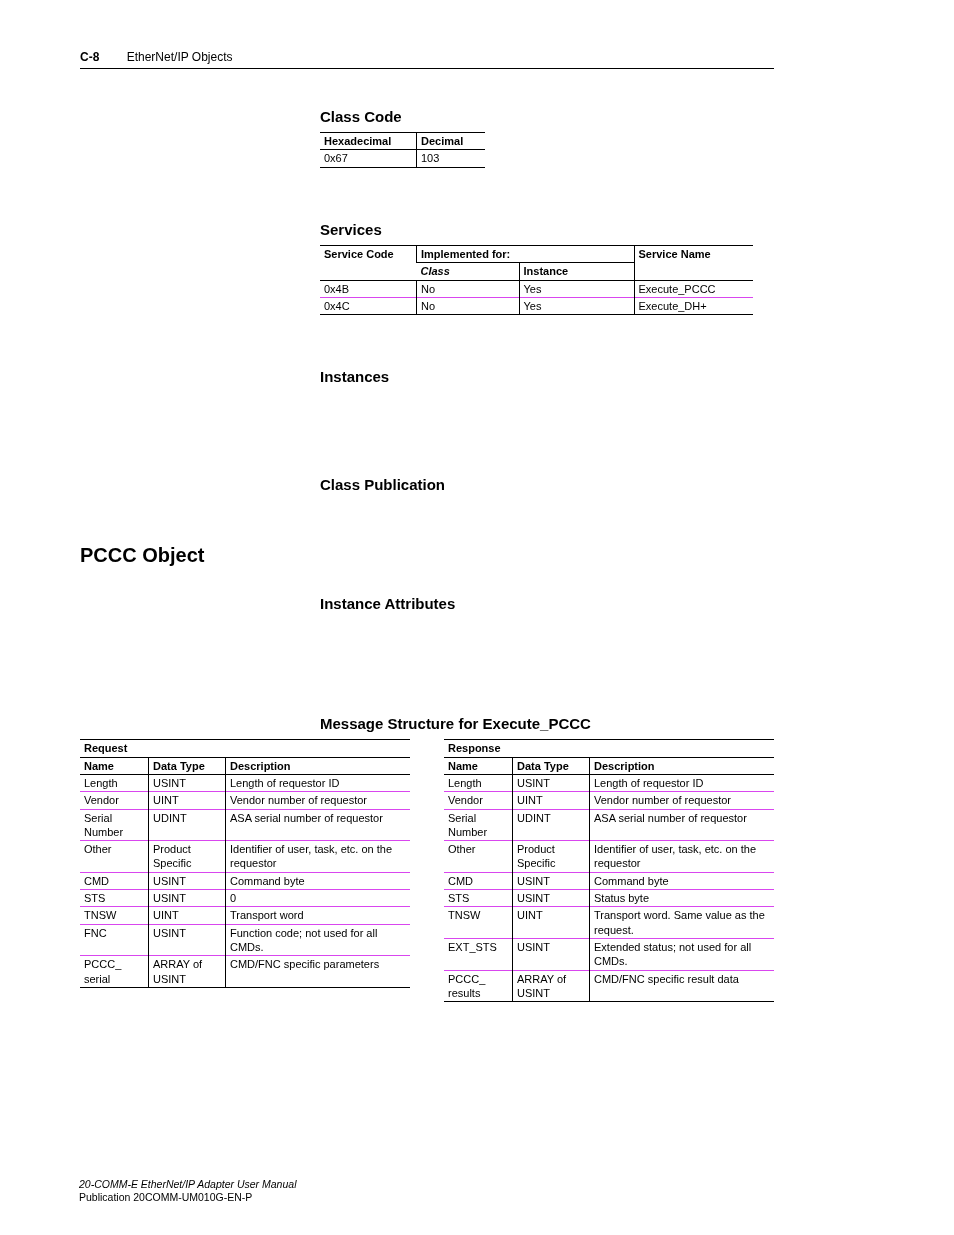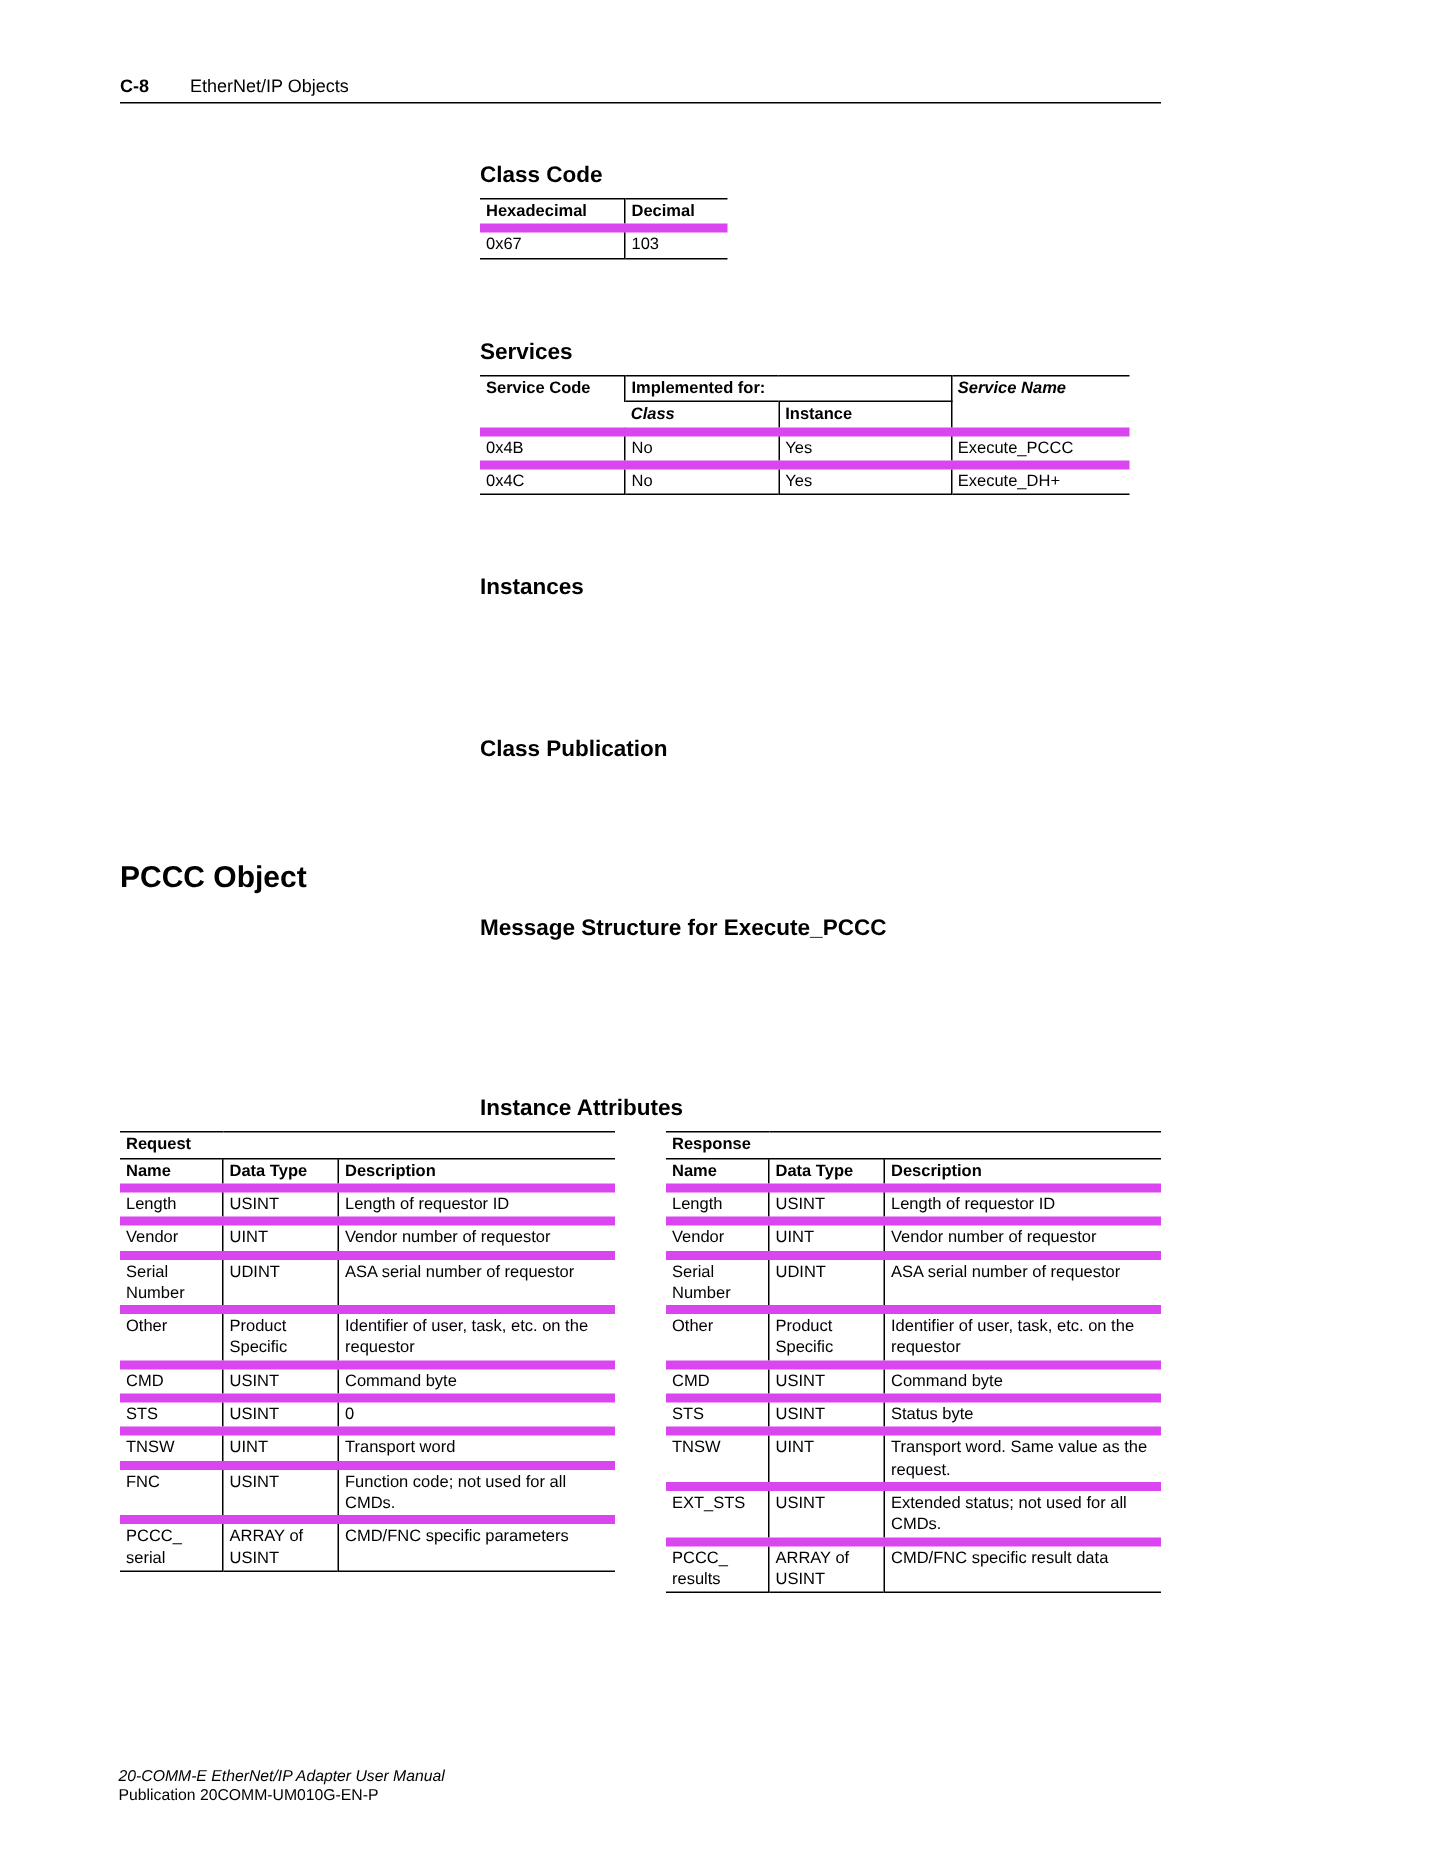--- a/index.html
+++ b/index.html
@@ -70,32 +70,32 @@
   table.tight th:first-child,
   table.tight td:first-child {
     border-left: none;
   }
   table.tight {
     border-top: 1.4px solid #000;
     border-bottom: 1.4px solid #000;
   }
   table.tight thead tr { border-bottom: 1.4px solid #000; }
   table.tight thead th { font-weight: bold; }
-  table.tight tbody tr { border-top: 6px solid #d946ef; }
+  table.tight tbody tr { border-top: 1px solid #d946ef; }
 
   
   .tbl-classcode th:nth-child(1), .tbl-classcode td:nth-child(1) { width: 86px; }
   .tbl-classcode th:nth-child(2), .tbl-classcode td:nth-child(2) { width: 58px; }
 
   
   .tbl-services th, .tbl-services td { }
   .tbl-services .col-sc { width: 86px; }
   .tbl-services .col-cl { width: 92px; font-style: italic; }
   .tbl-services .col-in { width: 104px; }
-  .tbl-services .col-sn { width: 108px; font-style: italic; }
+  .tbl-services .col-sn { width: 108px; }
   .tbl-services thead tr.subrow th { font-weight: bold; }
   .tbl-services thead tr.toprow th { border-bottom: none; }
   .tbl-services thead tr.subrow { border-top: 1px solid #000; }
   .tbl-services thead { border-bottom: 1.4px solid #000; }
   .tbl-services thead tr.toprow th[rowspan] { vertical-align: top; }
 
   
   .msg-tables {
     display: flex;
     gap: 34px;
@@ -182,23 +182,23 @@
             <td>Yes</td>
             <td>Execute_DH+</td>
           </tr>
         </tbody>
       </table>
 
       <div class="subhead gap-top">Instances</div>
 
       <div class="subhead gap-top-lg">Class Publication</div>
 
+      <div class="subhead gap-top-xl">Instance Attributes</div>
+
       <div class="subhead gap-top-xl">Message Structure for Execute_PCCC</div>
-
-      <div class="subhead gap-top-xl">Instance Attributes</div>
 
       <div class="msg-tables">
         <div class="msg-wrap-left">
           <table class="tight tbl-msg">
             <thead>
               <tr class="titlerow">
                   <th colspan="3">Request</th>
                 </tr>
               <tr>
                 <th class="col-name">Name</th>

